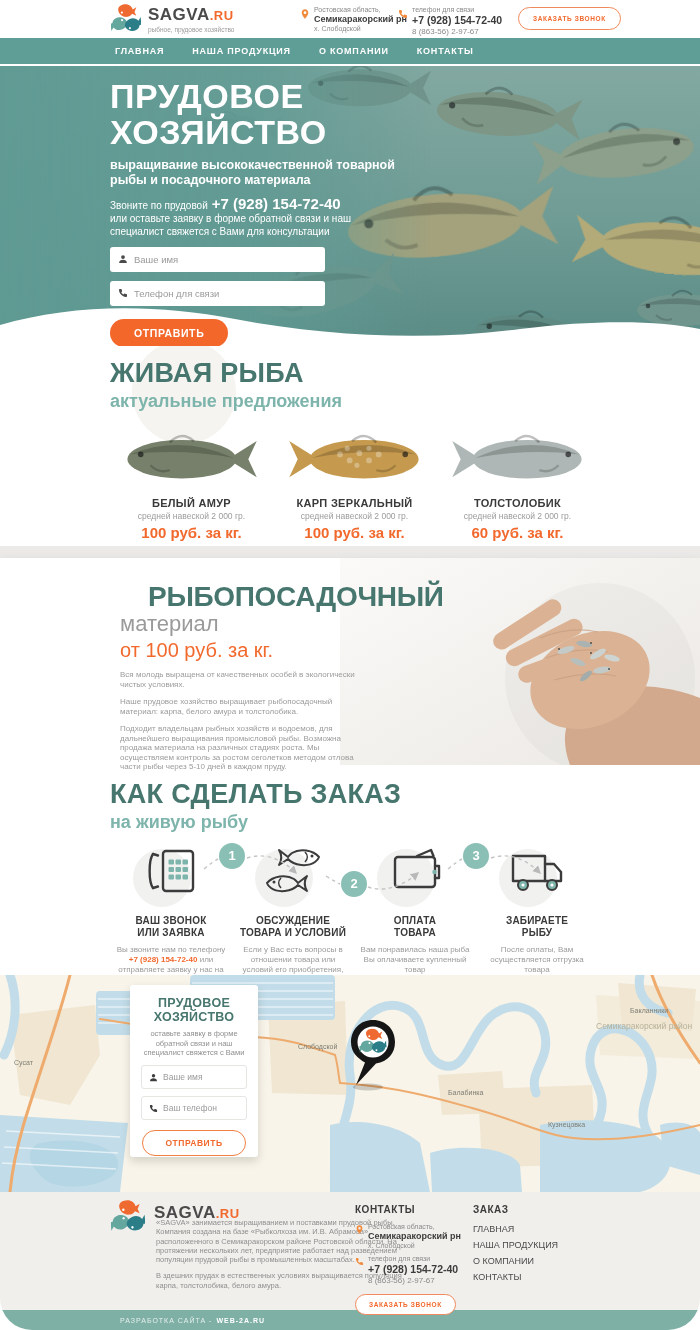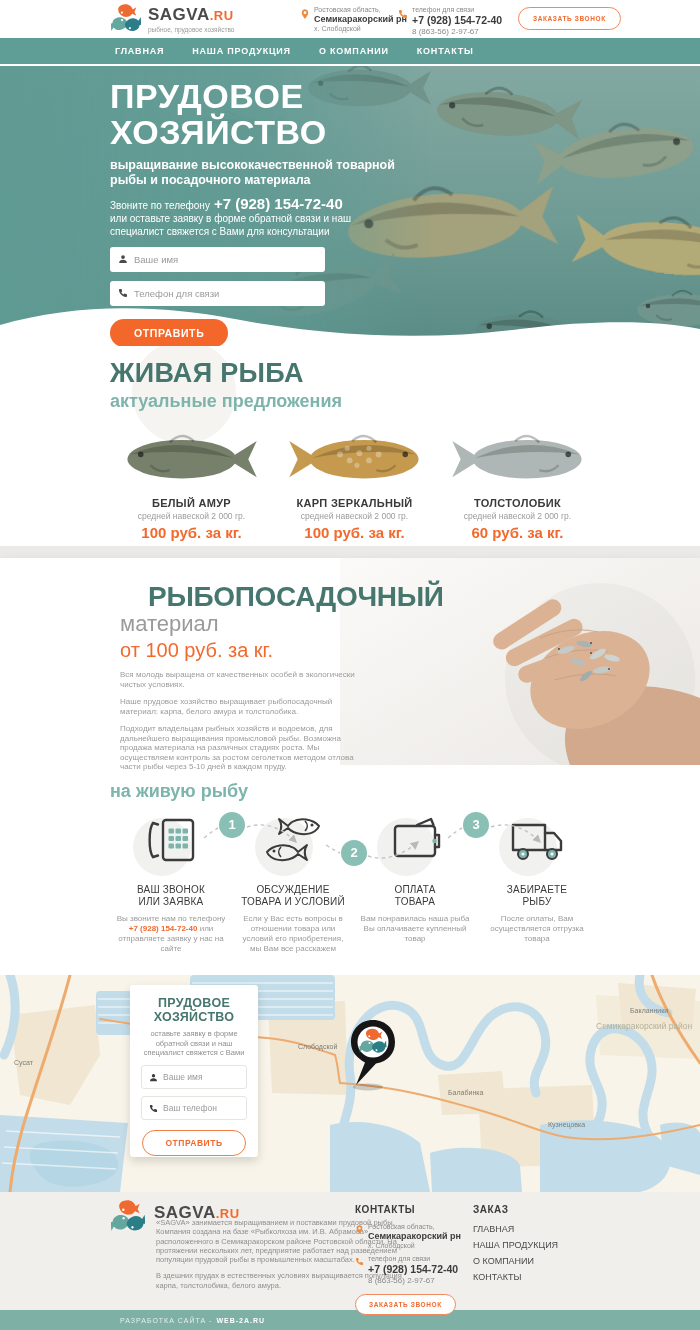--- a/index.html
+++ b/index.html
@@ -1,18 +1,18 @@
 <!DOCTYPE html>
 <html lang="ru"><head>
 <meta charset="utf-8">
 <style>
   * { margin:0; padding:0; box-sizing:border-box; }
   html,body { background:#fff; }
   body { width:700px; font-family:"Liberation Sans", sans-serif; color:#3c3c3c; }
-  .page { width:700px; position:relative; overflow:hidden; }
+  .page { width:700px; position:relative; overflow:hidden;border-radius:32px; }
 
   
   .header { position:relative; height:38px; background:#fff; }
   .logo { position:absolute; left:110px; top:4px; display:flex; align-items:center; cursor:pointer; }
   .logo-mark { width:32px; height:30px; }
   .logo-text { margin-left:6px; }
   .logo-word { font-size:17px; font-weight:bold; color:#4a4a4a; letter-spacing:.5px; line-height:17px; }
   .logo-word .tld { color:#f2692d; font-size:13px; }
   .logo-tag { font-size:6.5px; color:#9b9b9b; margin-top:2px; }
   .h-addr { position:absolute; left:300px; top:6px; display:flex; }
@@ -75,21 +75,21 @@
   .stock p { width:245px; font-size:8px; line-height:9.5px; color:#9b9b9b; margin-top:8px; }
 
   
   .order { position:relative; height:210px; background:#fff; padding:14px 0 0 110px; }
   .order-steps { position:relative; width:490px; margin-top:10px; }
   .steps-row { display:flex; }
   .step { width:122px; text-align:center; }
   .step-iconwrap { position:relative; width:64px; height:64px; margin:0 auto; }
   .step-iconwrap::before { content:""; position:absolute; left:-6px; top:6px; width:58px; height:58px; border-radius:50%; background:#f1f1f0; }
   .step-icon { position:relative; width:56px; height:56px; }
-  .step-title { font-size:10px; font-weight:normal; color:#3a3a3a; line-height:12px; margin-top:8px; letter-spacing:.2px; }
+  .step-title { font-size:10px; font-weight:bold; color:#3a3a3a; line-height:12px; margin-top:8px; letter-spacing:.2px; }
   .step-desc { font-size:8px; color:#9b9b9b; line-height:10px; margin-top:6px; padding:0 6px; }
   .step-desc .phone { color:#f2692d; font-weight:bold; }
   .steps-arrows { position:absolute; left:0; top:0; width:490px; height:80px; pointer-events:none; }
   .step-num { position:absolute; width:26px; height:26px; border-radius:50%; background:#89bfb4; color:#fff;
     font-size:13px; font-weight:bold; text-align:center; line-height:26px; }
   .num-1 { left:109px; top:0; }
   .num-2 { left:231px; top:28px; }
   .num-3 { left:353px; top:0; }
 
   
@@ -290,21 +290,21 @@
       </g>
       <rect width="430" height="280" fill="url(#hov)"></rect>
     </svg>
     <div class="hero-content">
       <h1>
         <span style="display:block">ПРУДОВОЕ</span>
         <span style="display:block">ХОЗЯЙСТВО</span>
       </h1>
       <p class="hero-sub">выращивание высококачественной товарной рыбы и посадочного материала</p>
       <p class="hero-call">
-        <span>Звоните по телефону</span><span class="phone">+7 (928) 154-72-40</span><br>
+        <span>Звоните по прудовой</span><span class="phone">+7 (928) 154-72-40</span><br>
         <span>или оставьте заявку в форме обратной связи и наш специалист свяжется с Вами для консультации</span>
       </p>
       <div class="field">
         <svg class="f-ic" viewBox="0 0 16 16" fill="#4a4a4a">
             <use href="#i-person"></use>
           </svg>
         <input type="text" placeholder="Ваше имя" style="">
       </div>
       <div class="field">
         <svg class="f-ic" viewBox="0 0 16 16" fill="#4a4a4a">
@@ -410,20 +410,21 @@
       <h2>РЫБОПОСАДОЧНЫЙ</h2>
       <div class="stock-sub">материал</div>
       <div class="stock-price">от 100 руб. за кг.</div>
       <p>Вся молодь выращена от качественных особей в экологически чистых условиях.</p>
       <p>Наше прудовое хозяйство выращивает рыбопосадочный материал: карпа, белого амура и толстолобика.</p>
       <p>Подходит владельцам рыбных хозяйств и водоемов, для дальнейшего выращивания промысловой рыбы. Возможна продажа материала на различных стадиях роста. Мы осуществляем контроль за ростом сеголетков методом отлова части рыбы через 5-10 дней в каждом пруду.</p>
     </div>
   </section>
 
   <section class="order">
+    <h2 class="sec">КАК СДЕЛАТЬ ЗАКАЗ</h2>
     <div class="sec-sub">на живую рыбу</div>
     <div class="order-steps">
       <div class="steps-row">
         <div class="step">
           <div class="step-iconwrap"><svg class="step-icon" viewBox="0 0 56 56">
                 <use href="#i-tel"></use>
               </svg></div>
           <div class="step-title">
             <span style="display:block">ВАШ ЗВОНОК</span>
             <span style="display:block">ИЛИ ЗАЯВКА</span>

